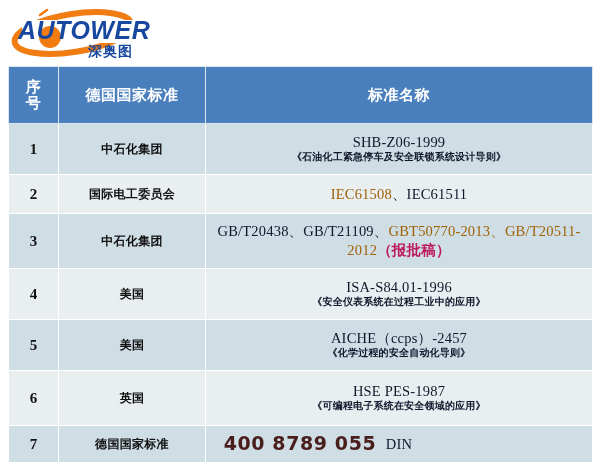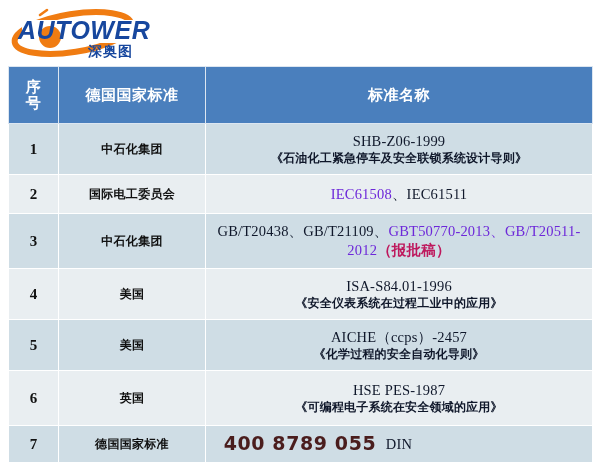--- a/index.html
+++ b/index.html
@@ -88,26 +88,26 @@
     font-family: "Liberation Serif", "DejaVu Serif", serif;
     font-size: 14.5px;
     line-height: 1.28;
   }
   .name .ln { display: block; }
   .name .code {
     font-family: "Liberation Serif", "DejaVu Serif", serif;
     letter-spacing: 0.2px;
   }
   .name .cn {
-    font-family: Liberation Serif, serif;
-    font-weight: bold;
-    font-size: 12px;
+    font-family: Liberation Mono, monospace;
+    font-weight: bold;
+    font-size: 10px;
     letter-spacing: 0.2px;
   }
-  .red { color: #6d28d9; }
+  .red { color: #a16207; }
   .red-b { color: #be185d; font-weight: bold; }
   .blk { color: #0f172a; }
   .inline-cn {
     font-family: "Liberation Sans", "DejaVu Sans", sans-serif;
     font-weight: bold;
   }
 
   
   tr.r1 td { height: 42px; }
   tr.r2 td { height: 30px; }

